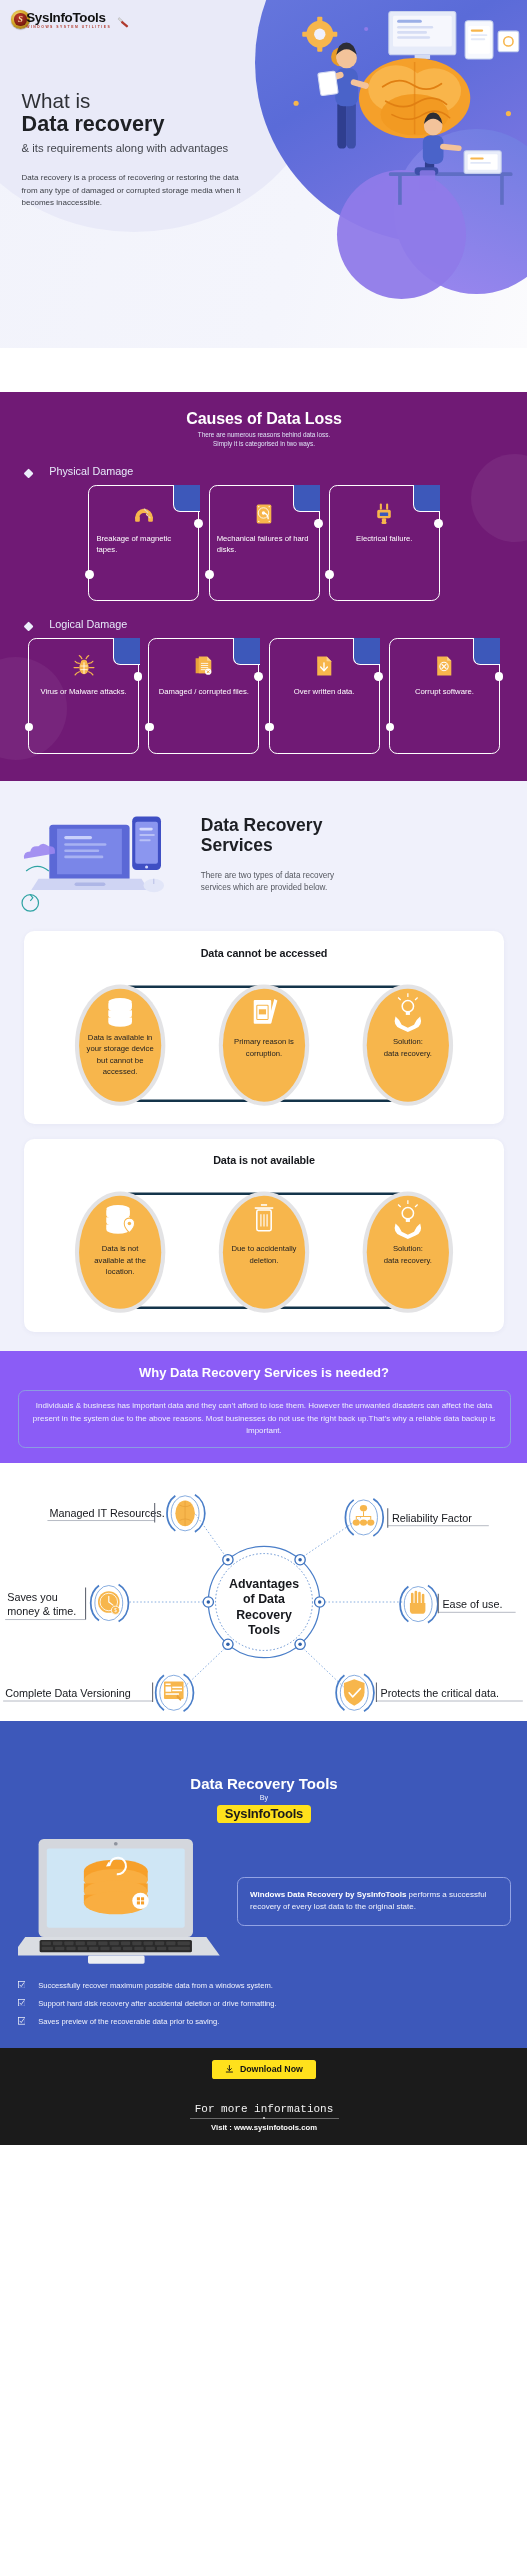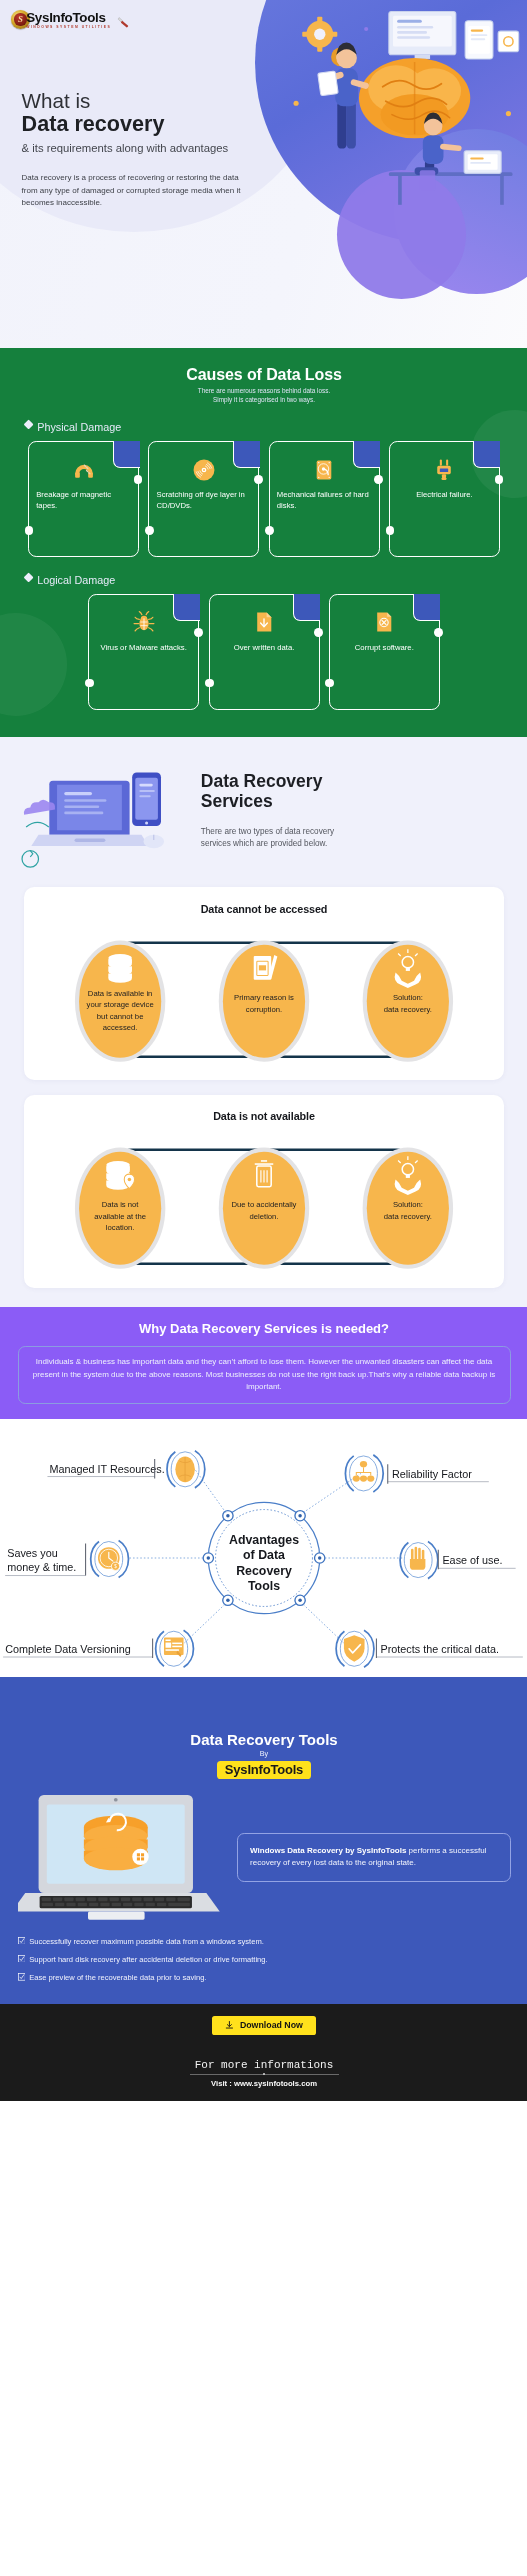--- a/index.html
+++ b/index.html
@@ -75,44 +75,45 @@
   .hero-h-light { font-size: 20.6px; color: #2f3136; line-height: 1.05; font-weight: normal; }
   .hero-h-bold  { font-size: 21.6px; color: #1e2024; line-height: 1.05; font-weight: bold; margin-top: 1px;}
   .hero-sub     { font-size: 11.3px; color: #43464d; line-height: 1.35; margin-top: 6.2px; font-weight: normal;}
   .hero-body    { font-size: 8px; color: #3c3f46; line-height: 1.55; margin-top: 15.5px; max-width: 222px;}
 
   .hero-art { position: absolute; right: 0; top: 0; width: 268px; height: 289px; z-index: 35; }
 
   
   .causes {
     position: relative;
-    background: #15803d;
+    background: #701a75;
     padding: 17.5px 0 27px;
     overflow: hidden;
+    margin-top: 44px;
   }
   .causes-deco1 {
     position: absolute; right: -31px; top: 62px;
     width: 88px; height: 88px; border-radius: 50%;
     background: rgba(255,255,255,.06);
   }
   .causes-deco2 {
     position: absolute; left: -36px; bottom: 20.6px;
     width: 103px; height: 103px; border-radius: 50%;
     background: rgba(255,255,255,.05);
   }
   .causes-title {
     text-align: center; color: #fff; font-size: 16px; font-weight: bold;
     letter-spacing: -0.1px;
   }
   .causes-sub {
     text-align: center; color: #dfe4f6; font-size: 6.4px;
     line-height: 1.45; margin-top: 2.6px;
   }
   .sec-label {
-    display: flex; align-items: flex-start; gap: 5px;
+    display: flex; align-items: flex-end; gap: 17px;
     color: #e6eaf9; font-size: 10.8px; margin: 16.5px 0 0 25px;
   }
   .diamond {
     width: 7.2px; height: 7.2px; background: #eceefb;
     transform: rotate(45deg); border-radius: 1px; flex: 0 0 auto;
   }
   .card-row {
     display: flex; justify-content: center; gap: 9.3px;
     margin-top: 8.2px; padding: 0 24px;
   }
@@ -190,21 +191,21 @@
   }
   .tools-mid { display: flex; align-items: center; padding: 11.3px 17.5px 0; gap: 8.2px;}
   .laptop-wrap { flex: 0 0 211px; }
   .tools-callout {
     border: 0.8px solid #93a3e4; border-radius: 7.2px;
     padding: 11.3px 12.4px; color: #f2f4fd; font-size: 8px; line-height: 1.5;
   }
   .tools-callout b { color: #fff; }
   .bullets { padding: 11.3px 17.5px 3.1px; }
   .bullet {
-    display: flex; align-items: flex-start; gap: 4px;
+    display: flex; align-items: flex-start; gap: 13px;
     color: #f0f2fd; font-size: 7.6px; line-height: 1.5; margin-bottom: 6.7px;
   }
   .chk {
     flex: 0 0 auto; width: 7.7px; height: 7.7px; margin-top: 1px;
   }
 
   
   .footer { background: #1b1b1b; padding: 11.3px 0 13.4px; text-align: center;}
   .dl-btn {
     display: inline-flex; align-items: center; gap: 6px;
@@ -363,35 +364,20 @@
           <svg width="24" height="24" viewBox="0 0 46 46">
             <path d="M10 30 a13 13 0 0 1 26 0" fill="none" stroke="#f7b64c" stroke-width="8" stroke-linecap="round"></path>
             <rect x="6" y="28" width="9" height="10" rx="2" fill="#f7b64c"></rect>
             <rect x="31" y="28" width="9" height="10" rx="2" fill="#f7b64c"></rect>
             <path d="M24 14 l7 7 M28 24 l7 7" stroke="#e7d4b6" stroke-width="2.6" stroke-linecap="round" stroke-dasharray="3 3"></path>
           </svg>
         </span>
         <div class="ccard-txt">Breakage of magnetic tapes.</div>
       </div>
 
-      <div class="ccard">
-        <span class="notch-tr"></span>
-        <span class="dot tr"></span>
-        <span class="dot bl"></span>
-        <span class="ccard-ico">
-          <svg width="24" height="24" viewBox="0 0 46 46">
-            <circle cx="23" cy="23" r="20" fill="#f7b64c"></circle>
-            <circle cx="23" cy="23" r="4.5" fill="#fff"></circle>
-            <circle cx="23" cy="23" r="1.8" fill="#f7b64c"></circle>
-            <path d="M29 9 q7 4 9 11 M27 12 q6 3 8 9 M25 15 q5 2 6 7" stroke="#fff" stroke-width="1.4" fill="none"></path>
-            <path d="M17 37 q-7 -4 -9 -11 M19 34 q-6 -3 -8 -9 M21 31 q-5 -2 -6 -7" stroke="#fff" stroke-width="1.4" fill="none"></path>
-          </svg>
-        </span>
-        <div class="ccard-txt">Scratching off dye layer in CD/DVDs.</div>
-      </div>
 
       <div class="ccard">
         <span class="notch-tr"></span>
         <span class="dot tr"></span>
         <span class="dot bl"></span>
         <span class="ccard-ico">
           <svg width="24" height="24" viewBox="0 0 46 46">
             <rect x="9" y="5" width="28" height="36" rx="3" fill="#f7b64c"></rect>
             <circle cx="22" cy="21" r="10" fill="none" stroke="#fff" stroke-width="1.6"></circle>
             <circle cx="22" cy="21" r="3.2" fill="#fff"></circle>
@@ -439,20 +425,36 @@
             <ellipse cx="23" cy="16" rx="6" ry="5" fill="#f7b64c"></ellipse>
             <path d="M19 9 q-2 -5 -5 -6 M27 9 q2 -5 5 -6" stroke="#f7b64c" stroke-width="2.4" fill="none" stroke-linecap="round"></path>
             <path d="M14 18 q-6 0 -8 -4 M32 18 q6 0 8 -4 M13 26 h-9 M33 26 h9 M14 34 q-6 2 -8 6 M32 34 q6 2 8 6" stroke="#f7b64c" stroke-width="2.4" fill="none" stroke-linecap="round"></path>
             <path d="M23 16 v22" stroke="#fff" stroke-width="1.6"></path>
             <path d="M16 23 h14 M16 30 h14" stroke="#fff" stroke-width="1.4"></path>
           </svg>
         </span>
         <div class="ccard-txt">Virus or Malware attacks.</div>
       </div>
 
+      <div class="ccard">
+        <span class="notch-tr"></span>
+        <span class="dot tr"></span>
+        <span class="dot bl"></span>
+        <span class="ccard-ico">
+          <svg width="24" height="24" viewBox="0 0 46 46">
+            <path d="M7 8 h16 l7 7 v22 h-23 z" fill="#e8a23a"></path>
+            <path d="M13 5 h16 l8 8 v24 h-24 z" fill="#f7b64c"></path>
+            <path d="M29 5 v8 h8 z" fill="#fbd393"></path>
+            <path d="M17 18 h14 M17 22 h14 M17 26 h14 M17 30 h9" stroke="#fff" stroke-width="1.6"></path>
+            <circle cx="31" cy="34" r="6" fill="#fff"></circle>
+            <path d="M28.5 31.5 l5 5 M33.5 31.5 l-5 5" stroke="#e8a23a" stroke-width="1.8"></path>
+          </svg>
+        </span>
+        <div class="ccard-txt">Damaged / corrupted files.</div>
+      </div>
 
       <div class="ccard">
         <span class="notch-tr"></span>
         <span class="dot tr"></span>
         <span class="dot bl"></span>
         <span class="ccard-ico">
           <svg width="24" height="24" viewBox="0 0 46 46">
             <path d="M10 5 h18 l9 9 v27 h-27 z" fill="#f7b64c"></path>
             <path d="M28 5 v9 h9 z" fill="#fbd393"></path>
             <path d="M23 17 v14" stroke="#fff" stroke-width="2.6" stroke-linecap="round"></path>
@@ -890,21 +892,21 @@
           <rect x="1" y="1" width="14" height="14" fill="none" stroke="#fff" stroke-width="1.4"></rect>
           <path d="M3.5 8 l3.2 3.6 l6 -8.6" fill="none" stroke="#fff" stroke-width="1.6"></path>
         </svg>
         <span>Support hard disk recovery after accidental deletion or drive formatting.</span>
       </div>
       <div class="bullet">
         <svg class="chk" viewBox="0 0 16 16">
           <rect x="1" y="1" width="14" height="14" fill="none" stroke="#fff" stroke-width="1.4"></rect>
           <path d="M3.5 8 l3.2 3.6 l6 -8.6" fill="none" stroke="#fff" stroke-width="1.6"></path>
         </svg>
-        <span>Ease preview of the recoverable data prior to saving.</span>
+        <span>Saves preview of the recoverable data prior to saving.</span>
       </div>
     </div>
   </section>
 
   <section class="footer">
     <button class="dl-btn">
       <svg width="8.8" height="8.8" viewBox="0 0 17 17">
         <path d="M8.5 1 v9" stroke="#141414" stroke-width="1.8" stroke-linecap="round"></path>
         <path d="M4.6 7 l3.9 3.9 l3.9 -3.9" fill="none" stroke="#141414" stroke-width="1.8" stroke-linecap="round" stroke-linejoin="round"></path>
         <path d="M2.5 13.6 h12" stroke="#141414" stroke-width="1.8" stroke-linecap="round"></path>

